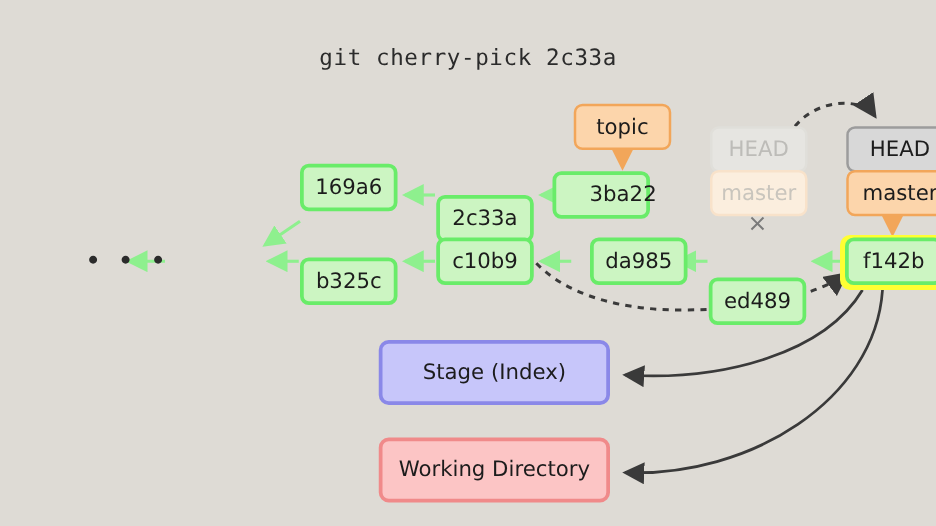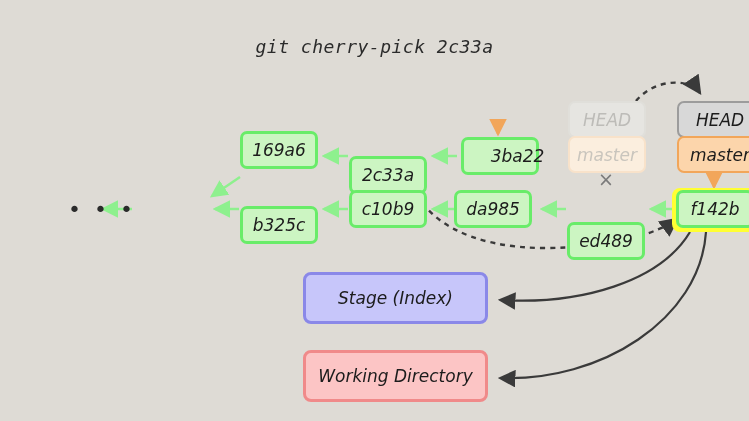--- a/index.html
+++ b/index.html
@@ -12,21 +12,20 @@
     height: 421px;
     position: relative;
     overflow: hidden;
     font-family: "DejaVu Sans", sans-serif;
   }
   #stage {
     position: absolute;
     inset: 0;
     width: 670px;
     height: 421px;
-    font-style: italic;
   }
   svg.layer {
     position: absolute;
     left: 0;
     top: 0;
     width: 749px;
     height: 421px;
     overflow: visible;
   }
   .title {
@@ -176,28 +175,29 @@
 
     <path d="M 706,232 C 700,320 600,382 500,378" fill="none" stroke="#3a3a3a" stroke-width="2.2" marker-end="url(#adark2)"></path>
   </svg>
 
   <div class="ellipsis" style="left:68px; top:199px;">• • •</div>
 
   <div class="highlight" style="left:672px; top:188px; width:86px; height:44px;"></div>
 
   <div class="node commit" style="left:240px; top:131px;">169a6</div>
   <div class="node commit" style="left:349px; top:137px;margin-top:19px;">2c33a</div>
-  <div class="node commit" style="left:461px; top:137px;padding-left:35px;">3ba22</div>
+  <div class="node commit" style="left:442px; top:137px;padding-left:35px;">3ba22</div>
 
   <div class="node commit" style="left:240px; top:174px;margin-top:32px;">b325c</div>
   <div class="node commit" style="left:349px; top:190px;">c10b9</div>
-  <div class="node commit" style="left:454px; top:190px;">da985</div>
+  <div class="node commit" style="left:472px; top:190px;">da985</div>
   <div class="node commit" style="left:567px; top:190px;margin-top:32px;">ed489</div>
   <div class="node commit" style="left:676px; top:190px;">f142b</div>
 
+  <div class="node ref ref-topic" style="left:459px; top:83px;">topic</div>
 
   <div class="node ref ref-head-faded" style="left:568px; top:101px;">HEAD</div>
   <div class="node ref ref-master-faded" style="left:568px; top:136px;">master</div>
   <div class="xmark" style="left:598px; top:170px;">×</div>
 
   <div class="node ref ref-head" style="left:677px; top:101px; width:86px;">HEAD</div>
   <div class="node ref ref-master" style="left:677px; top:136px; width:86px;">master</div>
 
   <div class="area-box wd-box" style="left:303px; top:350px; width:185px; height:52px;">Working Directory</div>
   <div class="area-box stage-box" style="left:303px; top:272px; width:185px; height:52px;">Stage (Index)</div>

